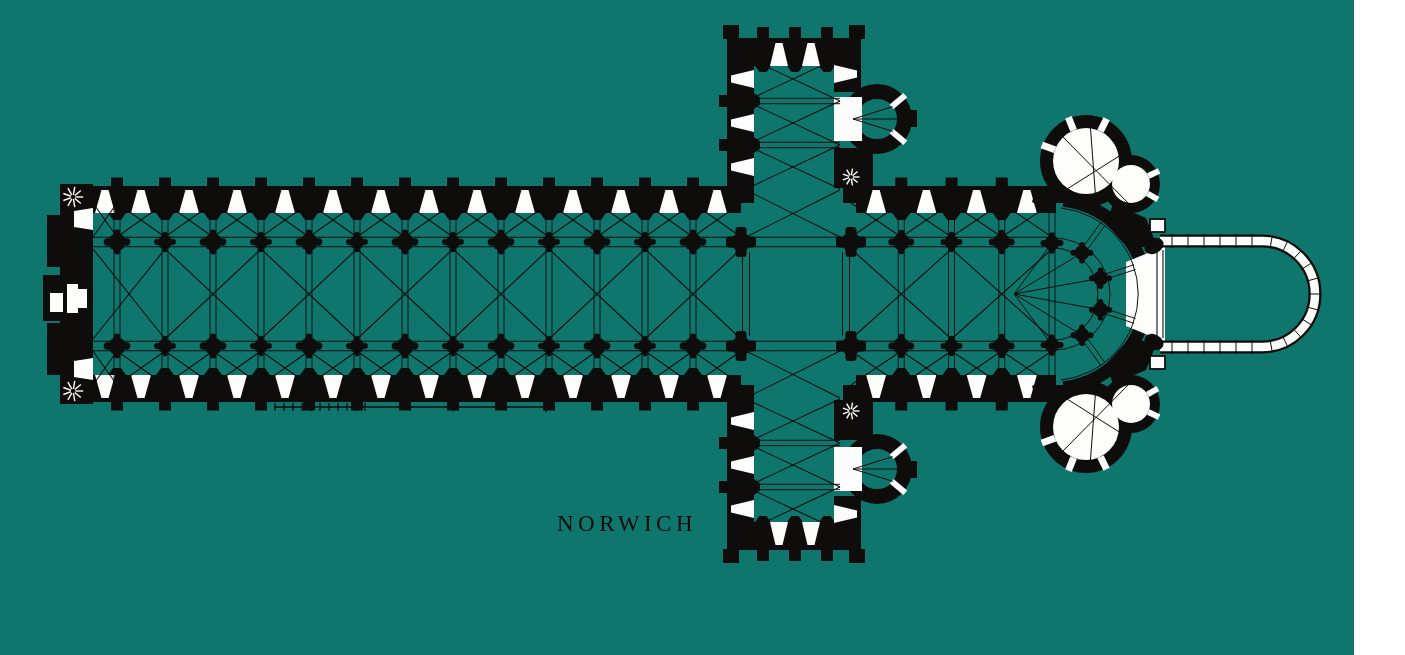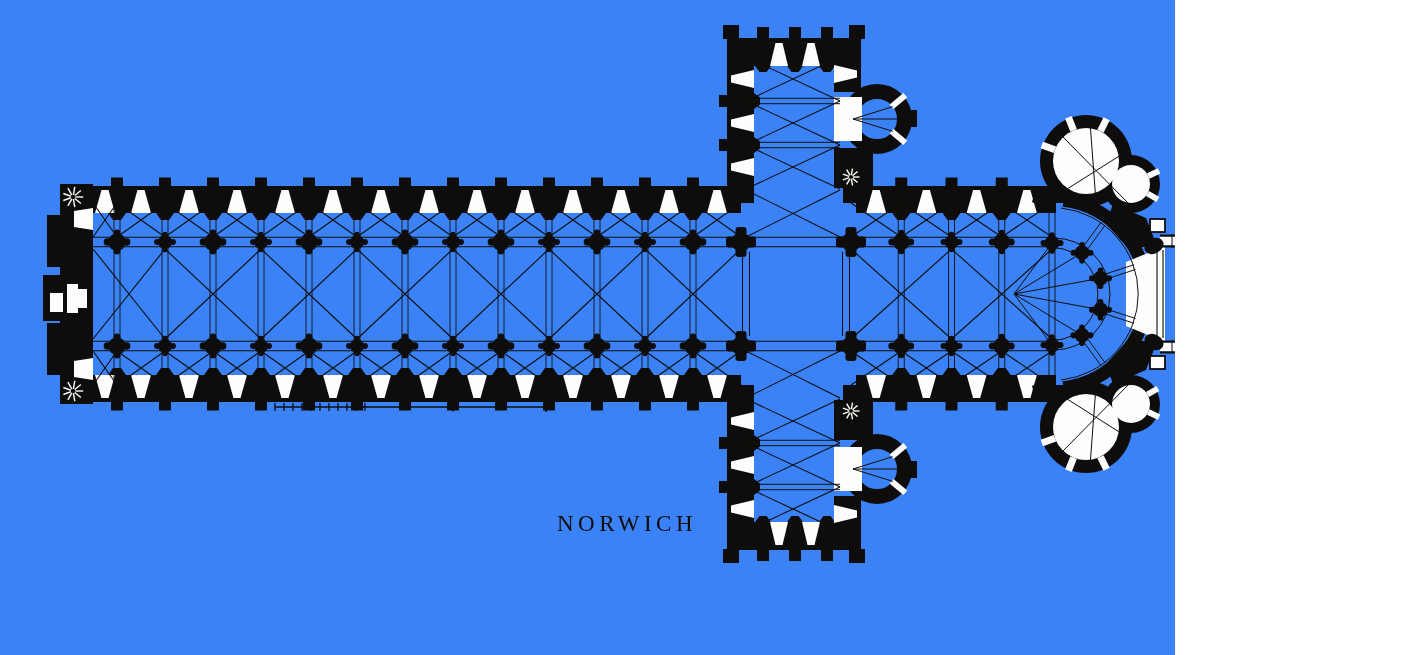--- a/index.html
+++ b/index.html
@@ -1,16 +1,16 @@
 <!DOCTYPE html>
 <html><head>
 <meta charset="utf-8">
 <style>
   html,body{margin:0;padding:0;}
-  .stage{width:1175px;height:655px;background:#3b82f6;position:relative;overflow:hidden;}
+  .stage{width:1354px;height:655px;background:#0f766e;position:relative;overflow:hidden;}
   svg{display:block;}
   text.plan-title{font-family:"Liberation Serif","DejaVu Serif",serif;font-size:23px;letter-spacing:4.5px;fill:#0e0d0b;text-anchor:middle;}
 </style>
 </head>
 <body>
 
 <div class="stage">
   <svg id="plan" width="1405" height="655" viewBox="0 0 1405 655">
     <g id="plan-layer">
         <g>

